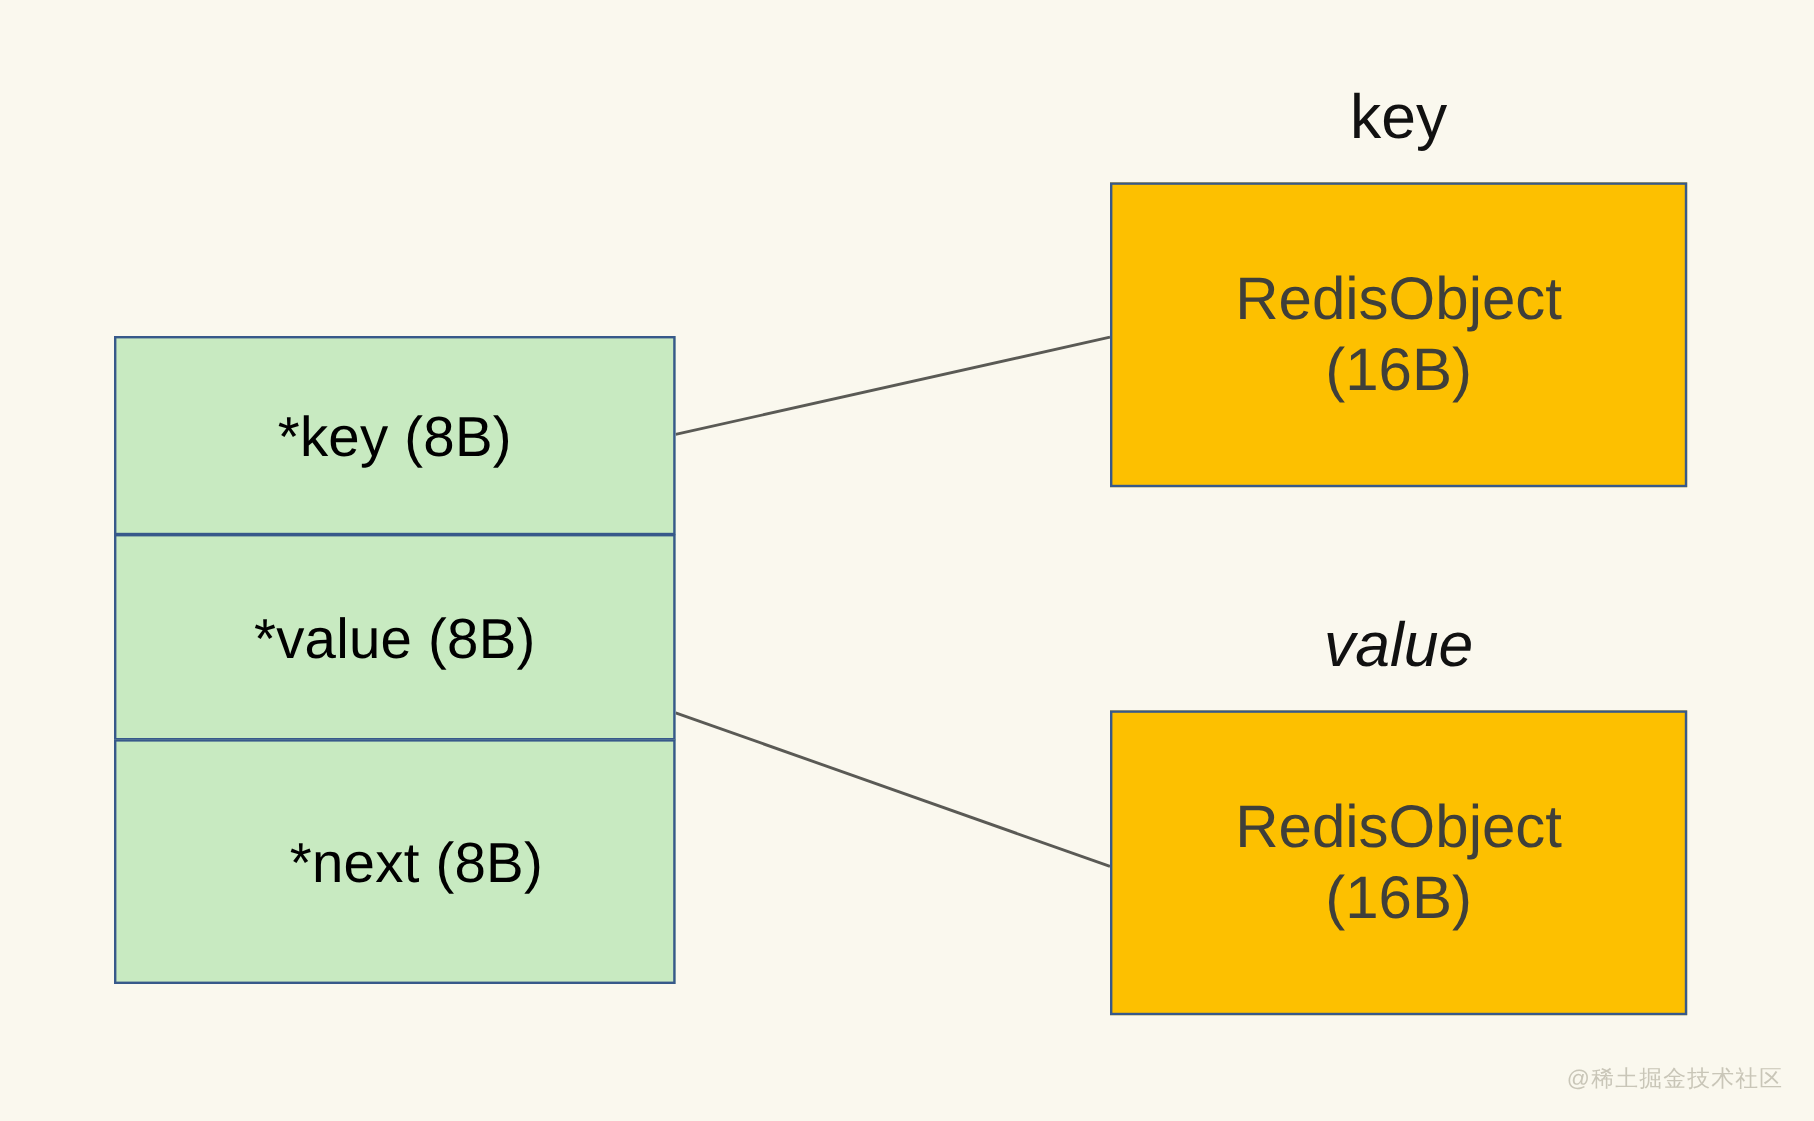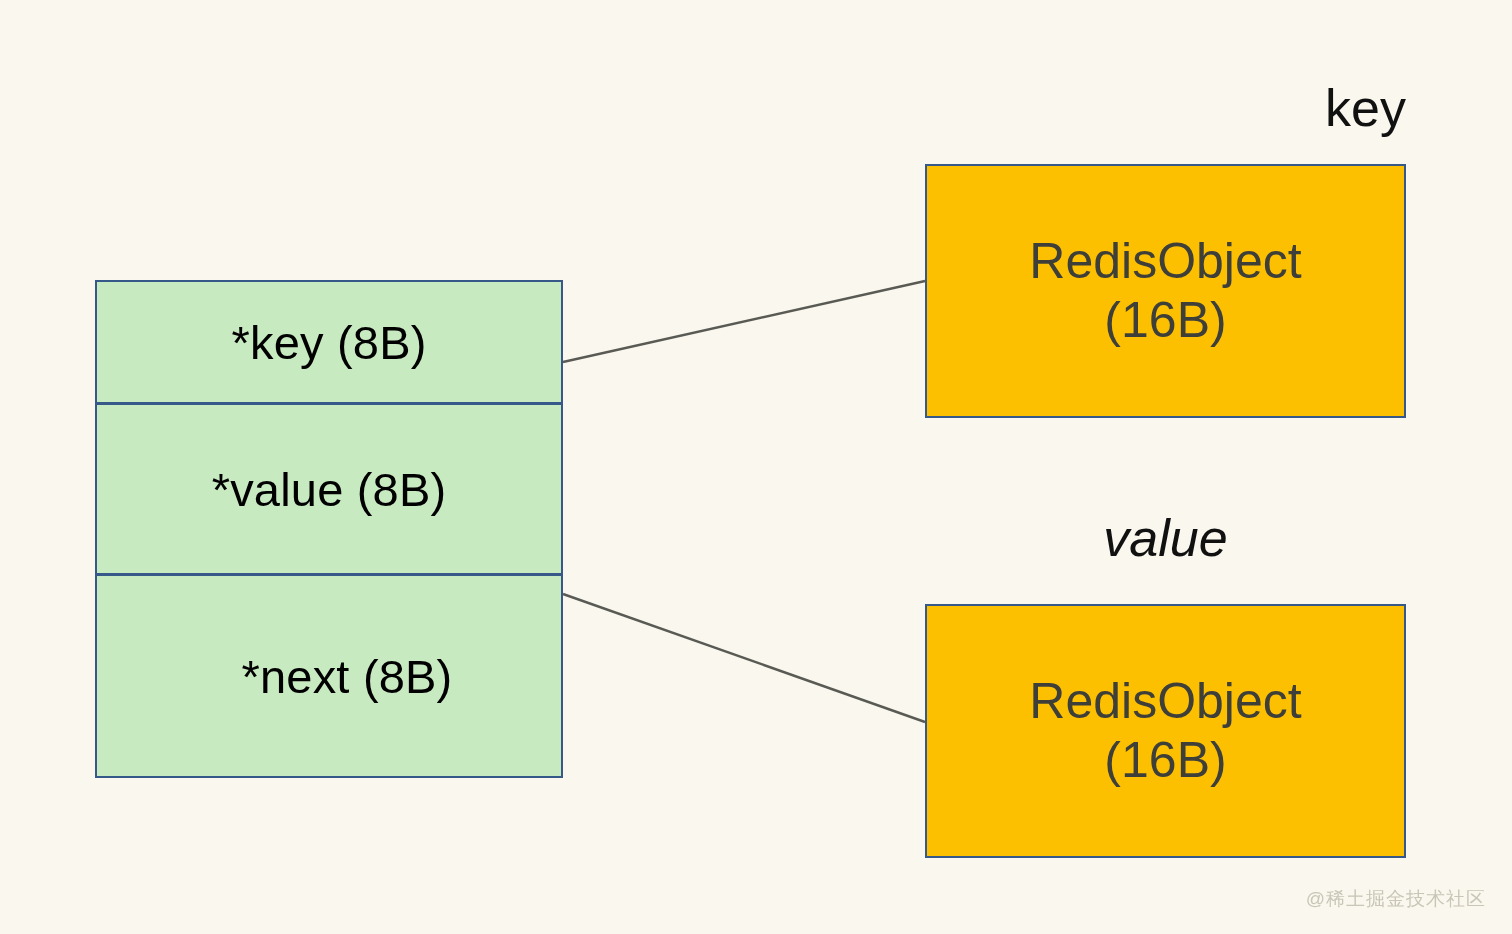--- a/index.html
+++ b/index.html
@@ -48,39 +48,38 @@
     background: #c8eac1;
     border: 2px solid #37598a;
     display: flex;
     align-items: center;
     justify-content: center;
     color: #000000;
     font-size: 47px;
     letter-spacing: 0.2px;
     line-height: 1;
   }
-  .field-key   { height: 124px; }
+  .field-key   { height: 166px; }
   .field-value { height: 172px; margin-top: -1px; }
   .field-next  { height: 204px; margin-top: -1px; padding-left: 36px; }
 
   
   .objbox {
     position: absolute;
     box-sizing: border-box;
     background: #fdc000;
     border: 2px solid #37598a;
     display: flex;
     flex-direction: column;
     align-items: center;
     justify-content: center;
     color: #3f3f3a;
     font-size: 50px;
     line-height: 1.18;
     text-align: left;
-    margin-top: 12px;
   }
   .objbox-key {
     left: 925px;
     top: 152px;
     width: 481px;
     height: 254px;
   }
   .objbox-value {
     left: 925px;
     top: 592px;
@@ -90,21 +89,21 @@
   .objbox .line2 { display: block; }
 
   
   .caption {
     position: absolute;
     color: #111111;
     font-size: 52px;
     line-height: 1;
     white-space: nowrap;
   }
-  .caption-key   { left: 925px; top: 82px;  width: 481px; text-align: right; }
+  .caption-key   { left: 925px; top: 72px;  width: 481px; text-align: center; }
   .caption-value { left: 925px; top: 512px; width: 481px; text-align: center; font-style: italic; }
 
   
   .watermark {
     position: absolute;
     right: 26px;
     bottom: 22px;
     color: #c9c6b8;
     font-size: 19px;
     letter-spacing: 1px;

